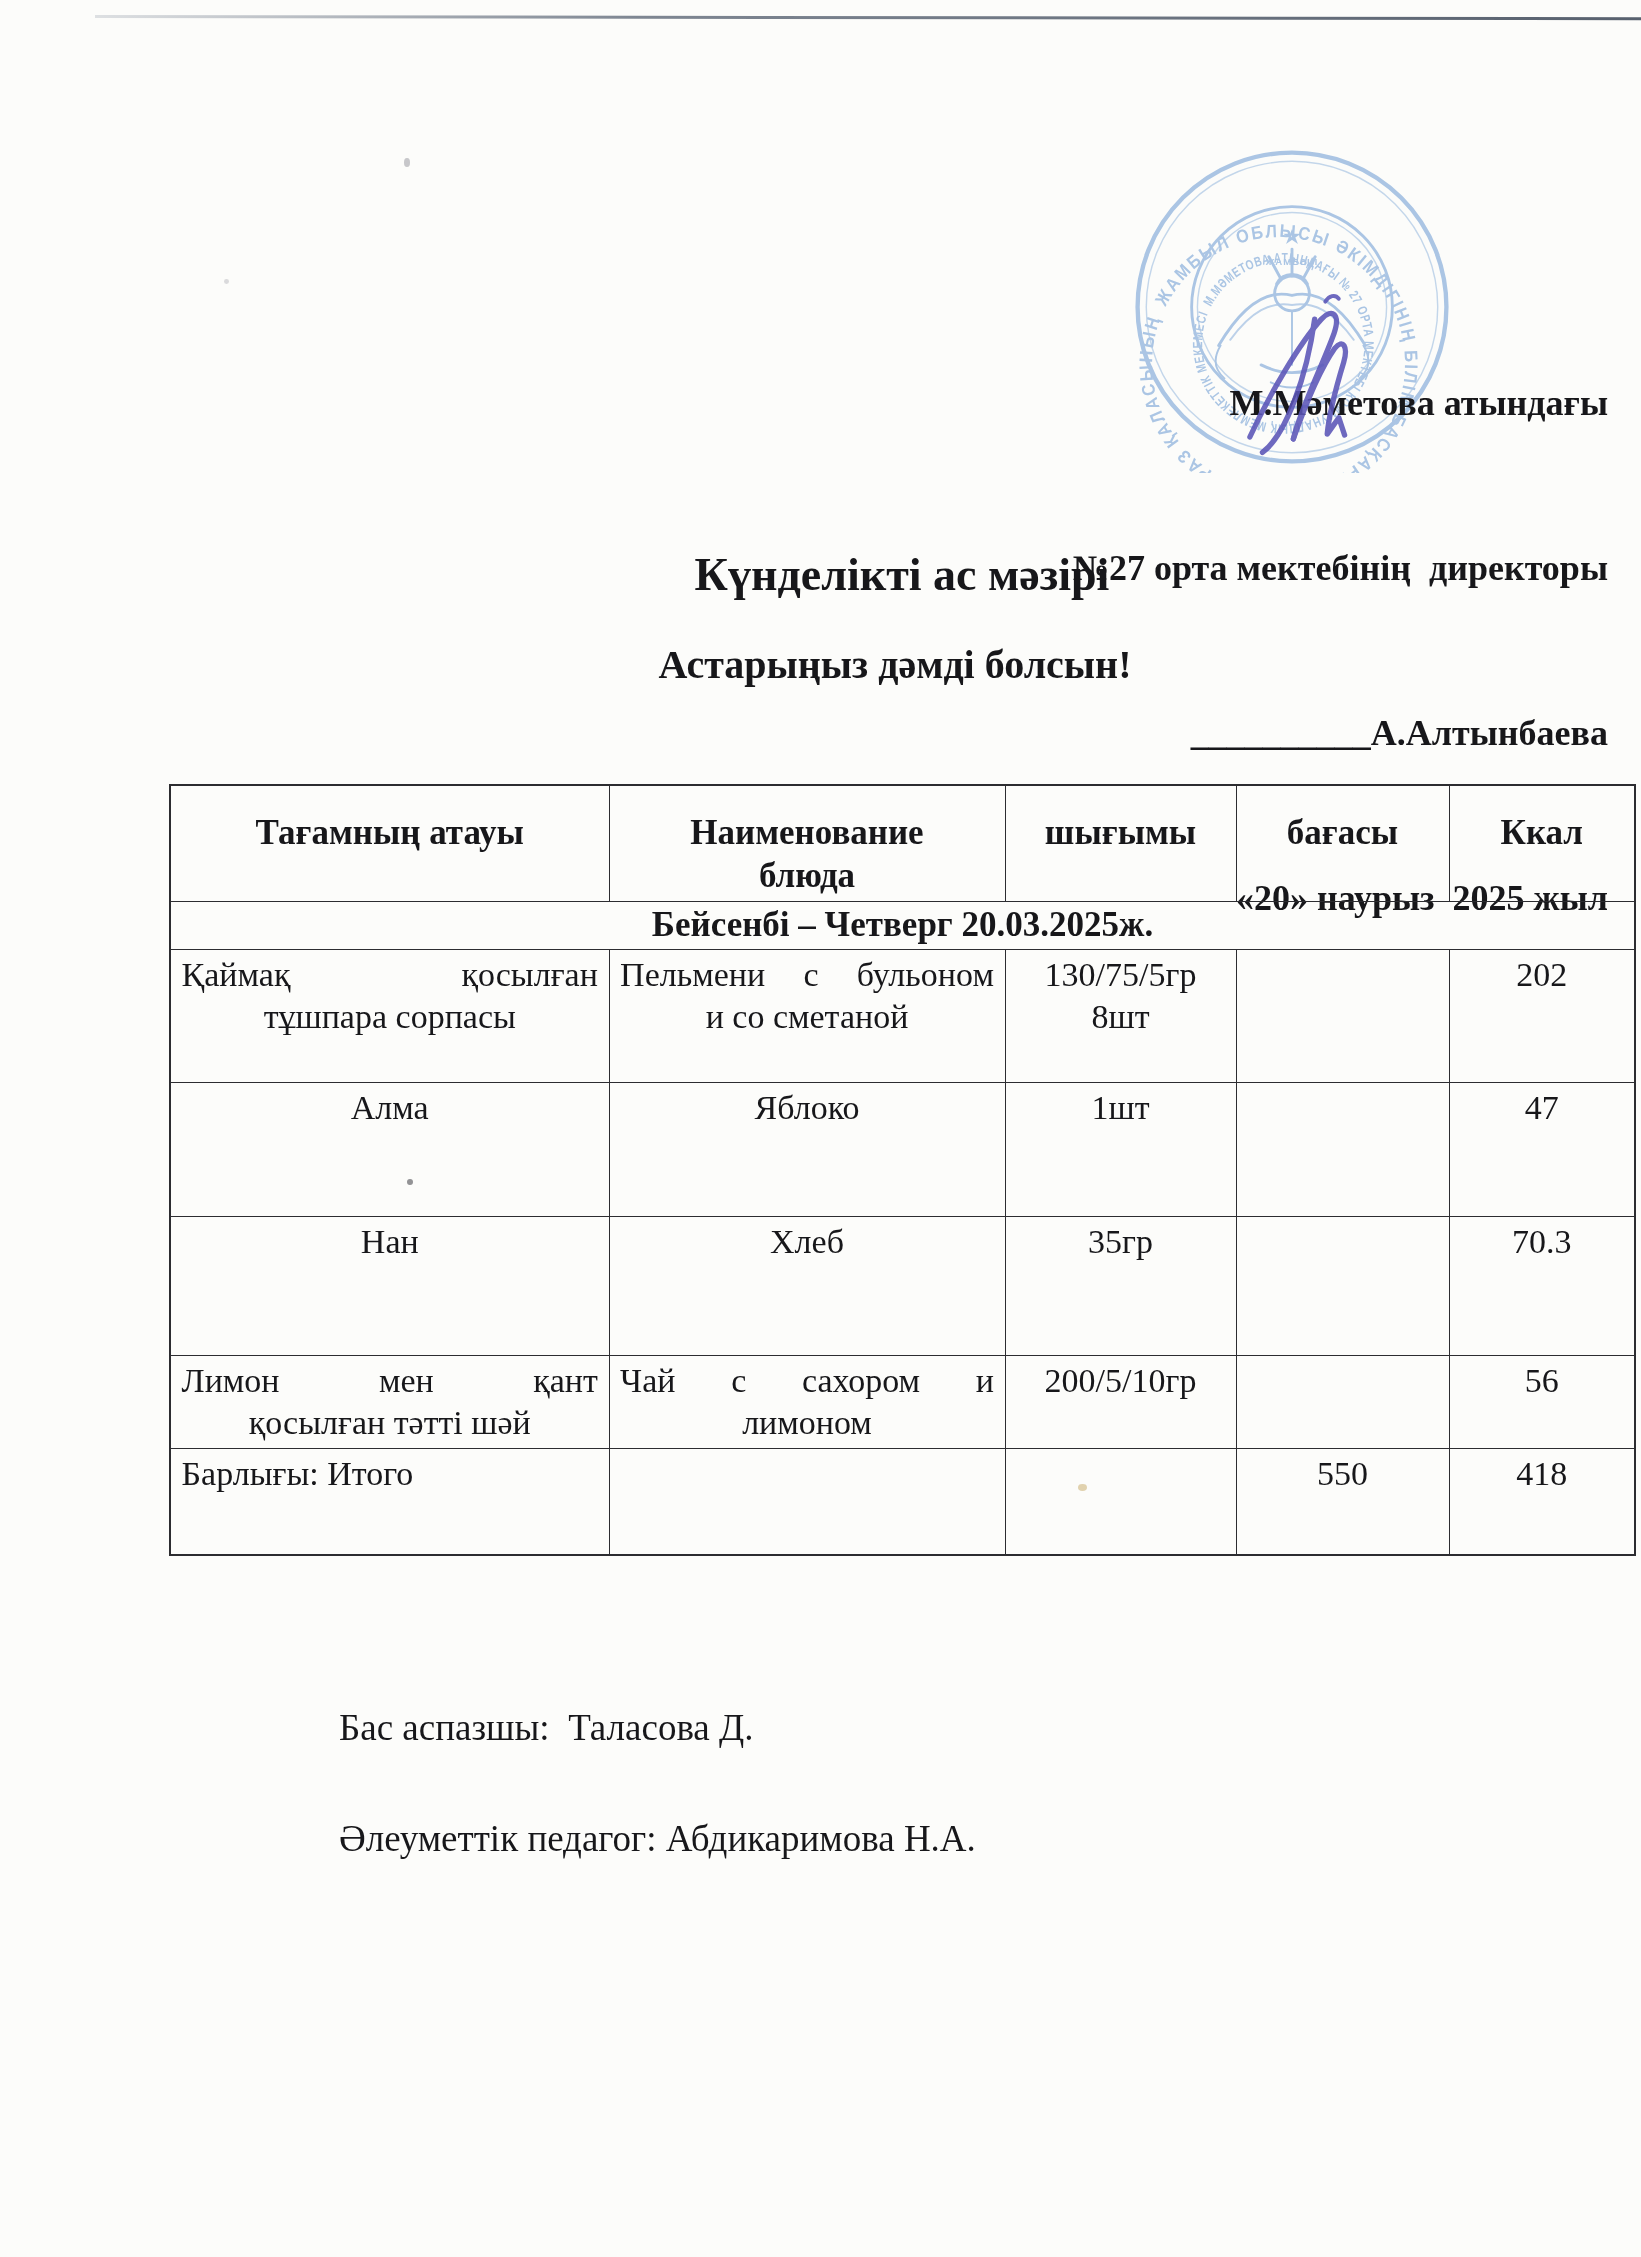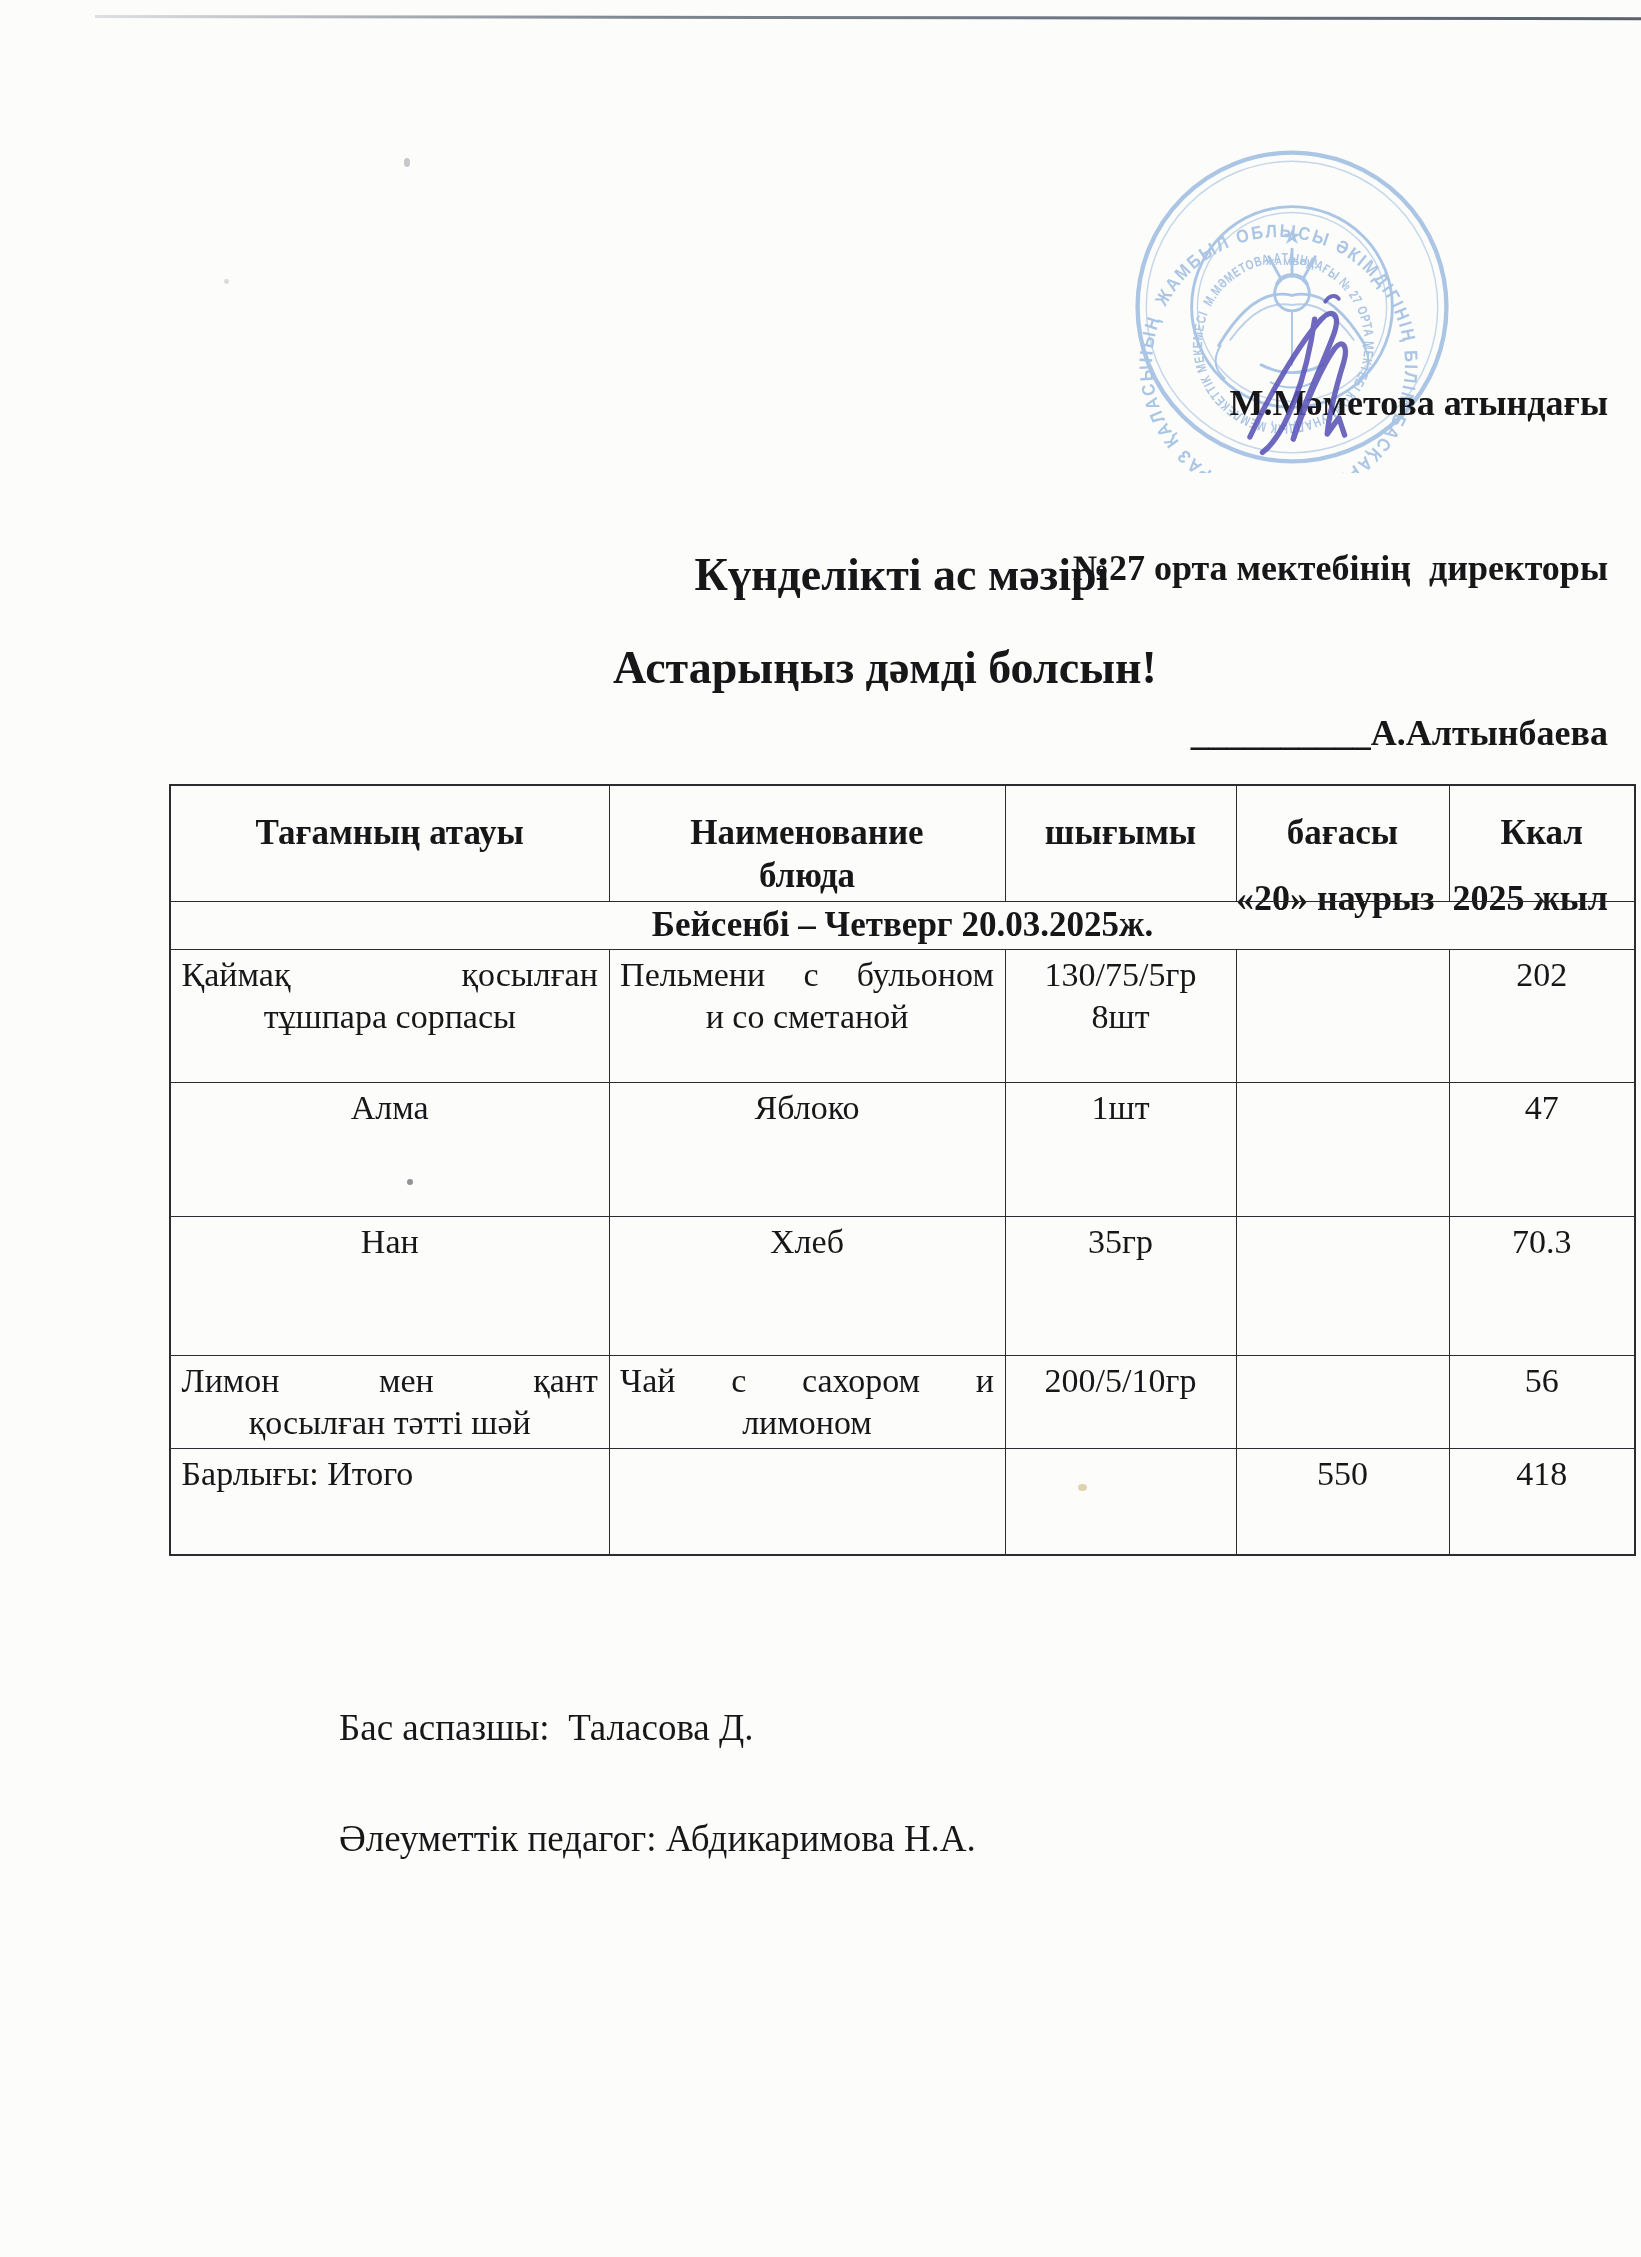--- a/index.html
+++ b/index.html
@@ -36,22 +36,22 @@
   .approval div{white-space:pre-wrap;}
 
   
   .signature{position:absolute;left:1217px;top:290px;width:174px;height:179px;z-index:3;}
 
   .doc-title{
     position:absolute;left:169px;top:548px;width:1466px;z-index:2;
     text-align:center;font-weight:bold;font-size:46px;
   }
   .doc-subtitle{
-    position:absolute;left:152px;top:641px;width:1466px;z-index:2;
-    text-align:center;font-weight:bold;font-size:46px;
+    position:absolute;left:162px;top:641px;width:1466px;z-index:2;
+    text-align:center;font-weight:bold;font-size:40px;
   }
 
   
   table.menu{
     position:absolute;left:169px;top:784px;z-index:2;
     width:1466px;border-collapse:collapse;table-layout:fixed;
     border:2.9px solid #2c2c30;
     font-size:34px;line-height:42px;
   }
   table.menu td,table.menu th{

